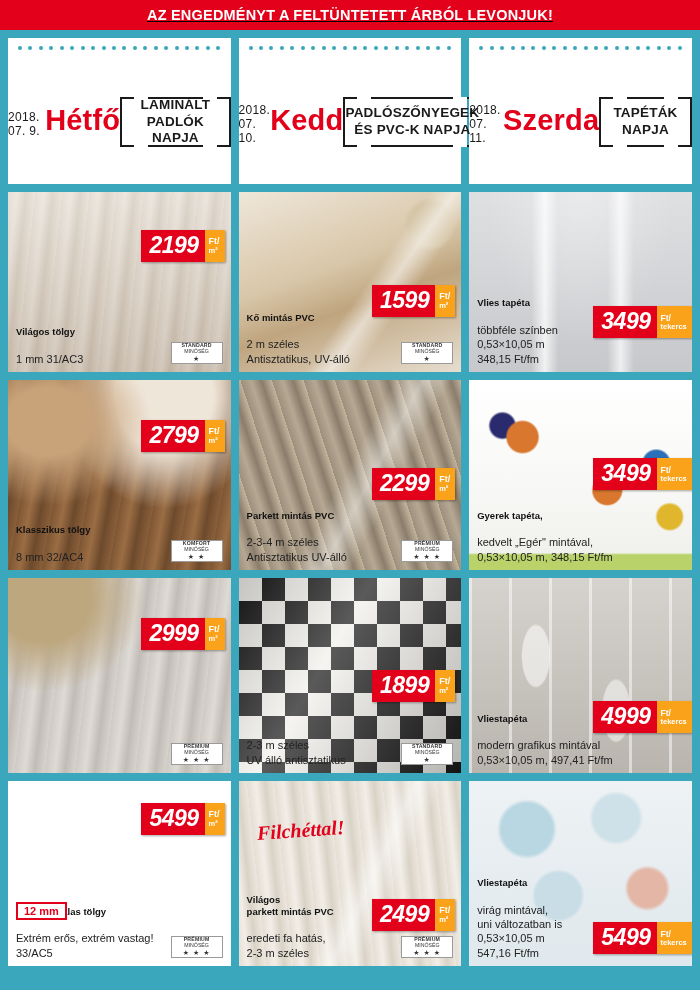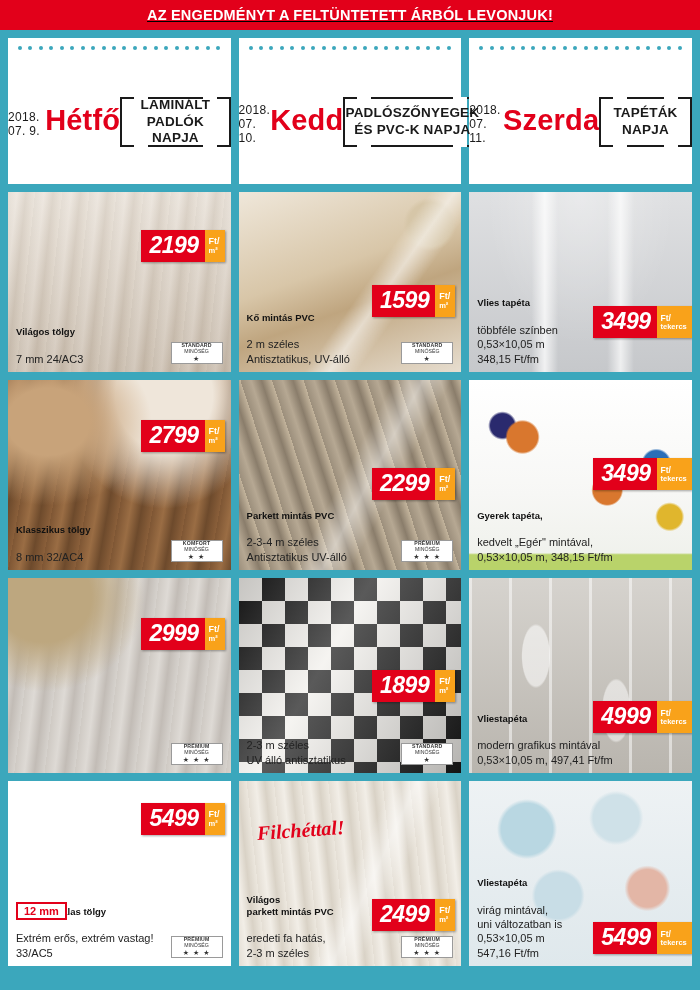--- a/index.html
+++ b/index.html
@@ -168,21 +168,21 @@
             <span class="u2">m²</span>
           </div>
         </div>
         <div class="badge" style="right:8px; bottom:8px">
           <b>STANDARD</b>
           <span>MINŐSÉG</span>
           <div class="stars">★</div>
         </div>
         <div class="info">
           <div class="pname">Világos tölgy</div>
-          <div class="pdesc" style="white-space:pre-line">7 mm 24/AC3</div>
+          <div class="pdesc" style="white-space:pre-line">1 mm 31/AC3</div>
         </div>
       </div>
 
       <div class="product" style="height:190px">
         <div class="ph" style="background:
                repeating-linear-gradient(100deg,#7e5634 0px,#9a6d44 11px,#6d4a2c 22px,#8a5f3a 33px),
                linear-gradient(180deg,#b08a63,#6a4729);"></div>
         <div class="ph" style="background:radial-gradient(ellipse at 18% 22%, #c8a37a 0 16%, rgba(200,163,122,0) 40%),
                                radial-gradient(ellipse at 70% 8%, #efe6da 0 22%, rgba(239,230,218,0) 46%);"></div>
         <div class="price" style="right:6px; top:40px">

